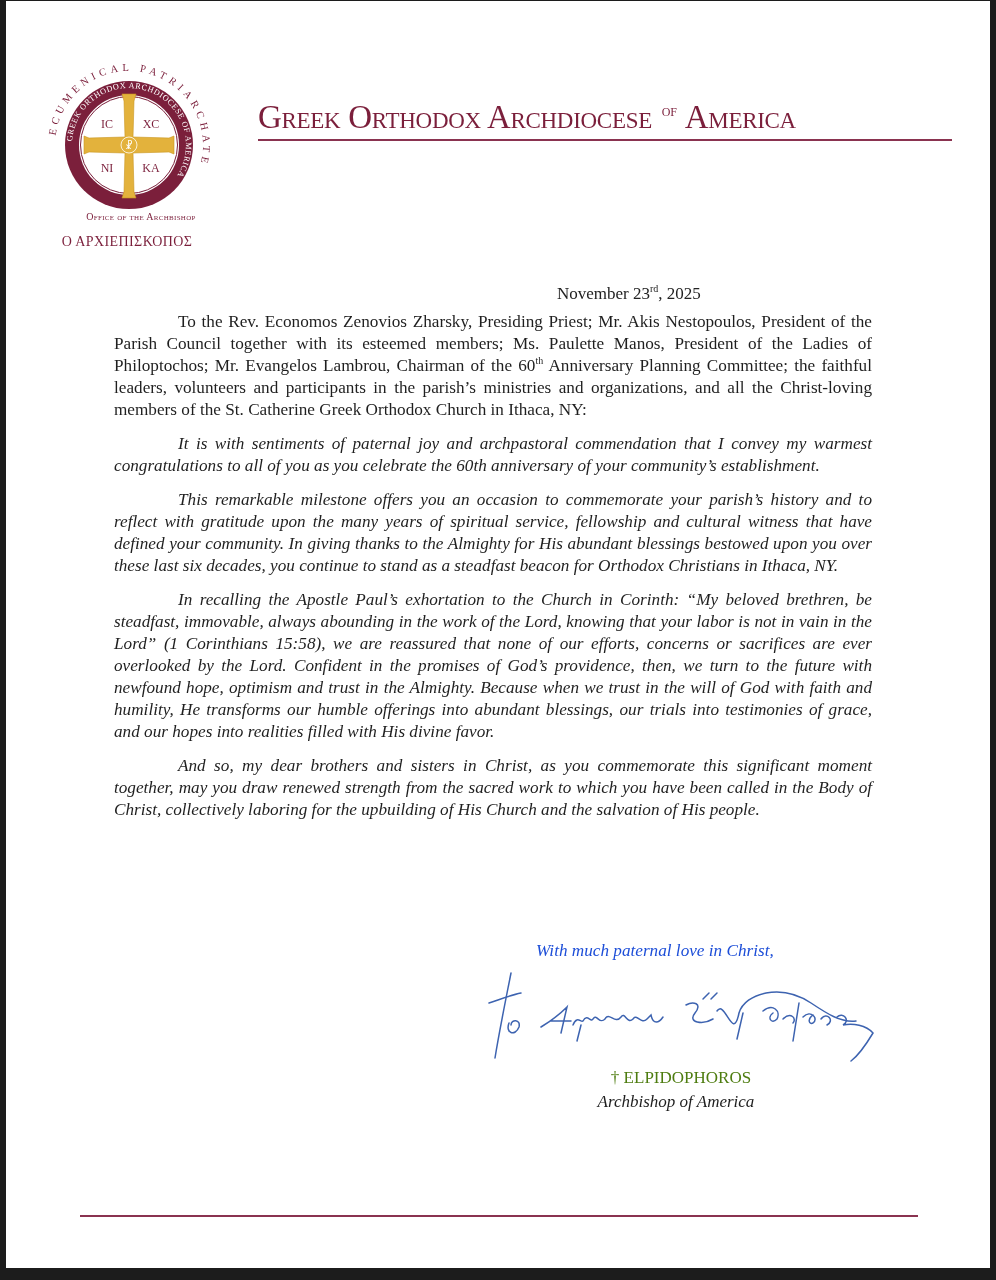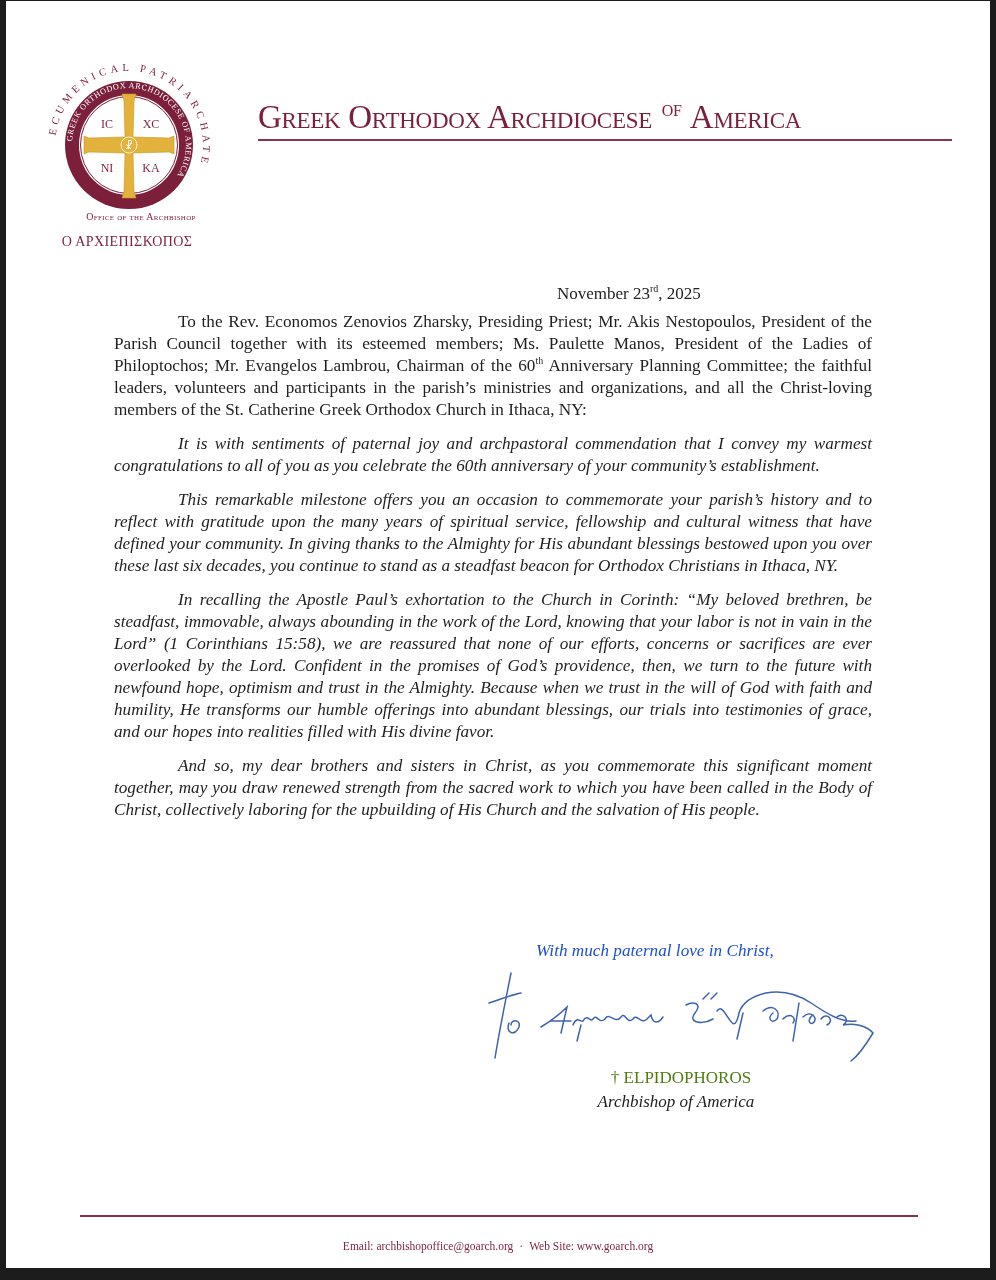--- a/index.html
+++ b/index.html
@@ -23,21 +23,21 @@
     position: absolute; left: 16px; top: 233px; width: 210px; text-align: center;
     font-size: 14px; letter-spacing: 0.4px; color: #7b1f3b;
   }
 
   
   .lh-title {
     position: absolute; left: 252px; top: 98px; width: 694px;
     font-size: 33px; color: #7b1f3b; font-variant: small-caps; letter-spacing: -0.3px;
     white-space: nowrap;
   }
-  .lh-title .of { font-size: 16px; vertical-align: 12px; margin: 4px 2px; }
+  .lh-title .of { font-size: 12px; vertical-align: 12px; margin: 4px 2px; }
   .lh-rule {
     position: absolute; left: 252px; top: 138px; width: 694px; height: 2px;
     background: #8a3350;
   }
   .lh-greek {
     position: absolute; left: 408px; top: 146px;
     font-size: 26px; color: #7b1f3b; letter-spacing: 0.2px; white-space: nowrap;
   }
 
   
@@ -156,16 +156,13 @@
       <path d="M322 54 C 330 46, 338 56, 332 60 C 328 62, 326 56, 332 52"></path>
       <path d="M340 56 C 346 48, 354 58, 346 62"></path>
       <path d="M356 54 C 362 48, 370 58, 362 62 C 372 60, 385 62, 392 70 C 386 80, 378 92, 370 98"></path>
     </g>
   </svg>
 
   <div class="signer-name">† ELPIDOPHOROS</div>
   <div class="signer-title">Archbishop of America</div>
 
   <div class="footer-rule"></div>
-  <div class="footer-line l2">
-    <span>Email: archbishopoffice@goarch.org</span><span class="dot">·</span><span>Web Site: www.goarch.org</span>
-  </div>
 </div>
 
 </body></html>

